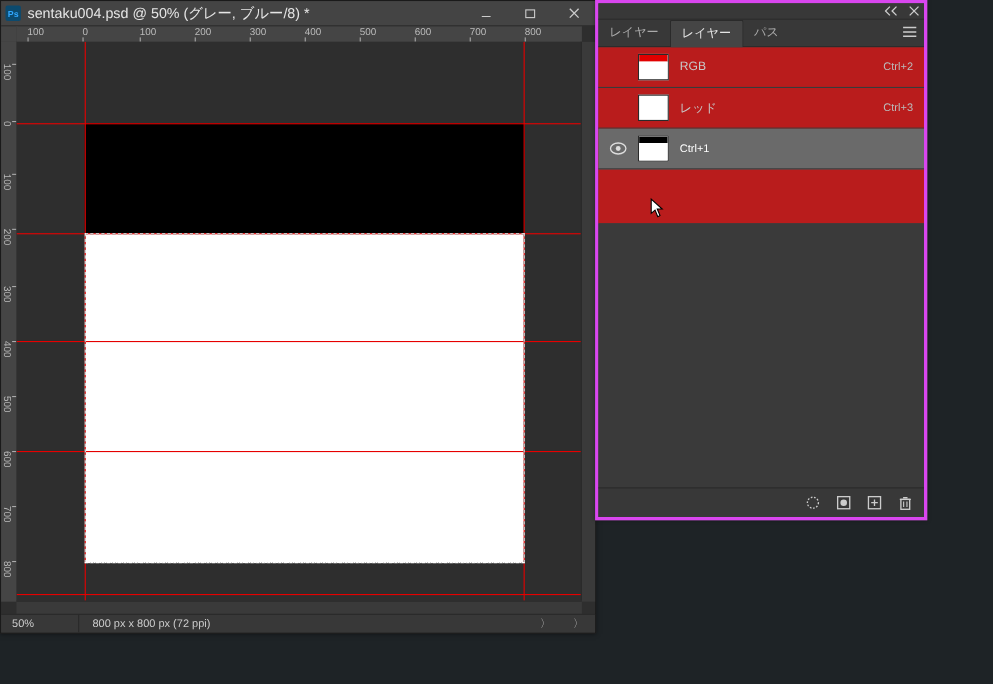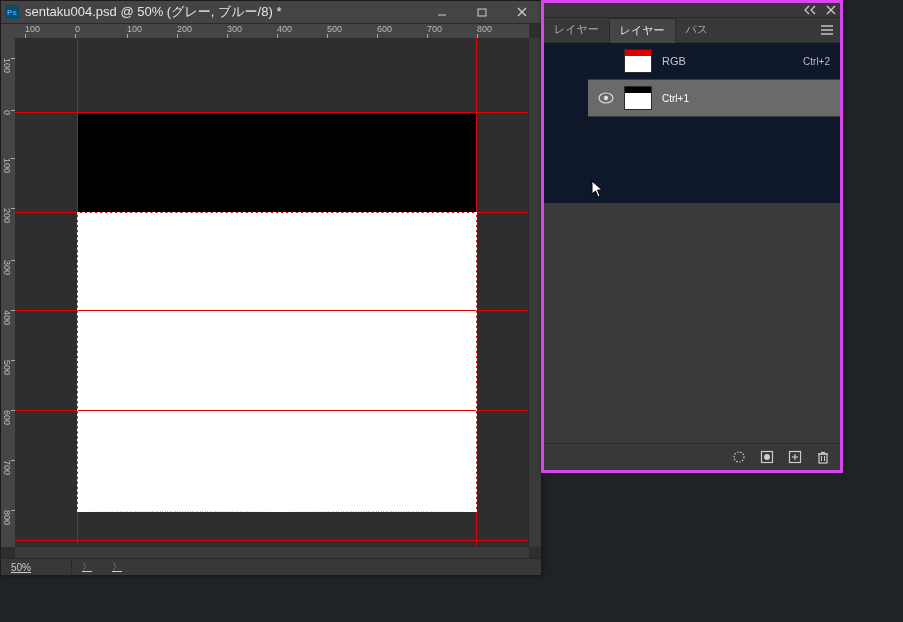--- a/index.html
+++ b/index.html
@@ -112,21 +112,21 @@
 
   
   .scroll-right { position:absolute; right:0; top:14px; bottom:12px; width:12px; background:#3a3a3a; border-left:1px solid #2a2a2a; }
   .scroll-bottom{ position:absolute; left:14px; right:12px; bottom:0; height:12px; background:#3a3a3a; border-top:1px solid #2a2a2a; }
 
   
   .statusbar {
     position:absolute; left:0; right:0; bottom:0; height:16px;
     background:#383838; border-top:1px solid #2a2a2a;
     display:flex; align-items:center;
-    font-size:10px; color:#ccc;text-decoration:underline;
+    font-size:10px; color:#ccc;
   }
   .status-zoom { width:60px; padding-left:10px; border-right:1px solid #2a2a2a; height:100%; display:flex; align-items:center;}
   .status-info { padding-left:12px; flex:1; }
   .status-chev { padding:0 10px; color:#aaa; }
 
   
   .panel {
     position:absolute;
     left: 541px; top: 0;
     width: 296px;
@@ -151,22 +151,21 @@
     border-top-left-radius:2px; border-top-right-radius:2px;
     margin-right:0px;
   }
   .tab.active { background:#454545; color:#e5e5e5; border:1px solid #2a2a2a; border-bottom:none; margin-bottom:-1px;}
   .tab-menu {
     margin-left:auto; padding:4px 6px; color:#ccc; cursor:pointer;
   }
 
   .channels-list {
     min-height: 160px;
-    background:#0f172a;
-    padding-left:44px;
+    background:#b91c1c;
   }
   .channel-row {
     display:flex; align-items:center; height:36px;
     padding:0 10px; gap:10px;
     border-bottom:1px solid #3a3a3a;
     cursor:pointer; position:relative;
   }
   .channel-row.selected { background:#6a6a6a; color:#fff;}
   .eye-col { width:16px; display:flex; justify-content:center; color:#ccc;}
   .thumb {
@@ -286,20 +285,21 @@
 
       <div class="selection" style="left:62px; top:174px; width:400px; height:300px"></div>
     </div>
 
     <div class="scroll-right"></div>
     <div class="scroll-bottom"></div>
   </div>
 
   <div class="statusbar">
     <div class="status-zoom">50%</div>
+    <div class="status-info">800 px x 800 px (72 ppi)</div>
     <div class="status-chev">〉</div>
     <div class="status-chev">〉</div>
   </div>
 </div>
 
 <div class="panel">
   <div class="panel-topbar">
     <div class="ico">
       <svg width="12" height="10" viewBox="0 0 12 10">
           <polyline points="5,1 1,5 5,9" fill="none" stroke="#ccc" stroke-width="1.2"></polyline>
@@ -329,20 +329,26 @@
 
   <div class="channels-list" id="channels-list">
       <div class="channel-row">
         <div class="eye-col"></div>
         <div class="thumb">
           <div class="band" style="top:0;height:25%;background:#e10000"></div>
           <div class="band" style="top:25%;height:75%;background:#fff"></div>
         </div>
         <div class="ch-name">RGB</div>
         <div class="ch-shortcut">Ctrl+2</div>
+      </div>
+      <div class="channel-row">
+        <div class="eye-col"></div>
+        <div class="thumb" style="background: rgb(255, 255, 255);"></div>
+        <div class="ch-name">レッド</div>
+        <div class="ch-shortcut">Ctrl+3</div>
       </div>
       <div class="channel-row selected">
         <div class="eye-col">
           <svg width="16" height="12" viewBox="0 0 16 12">
             <ellipse cx="8" cy="6" rx="7" ry="5" fill="none" stroke="#ddd" stroke-width="1.2"></ellipse>
             <circle cx="8" cy="6" r="2.2" fill="#ddd"></circle>
           </svg>
         </div>
         <div class="thumb">
           <div class="band" style="top:0;height:25%;background:#000"></div>

